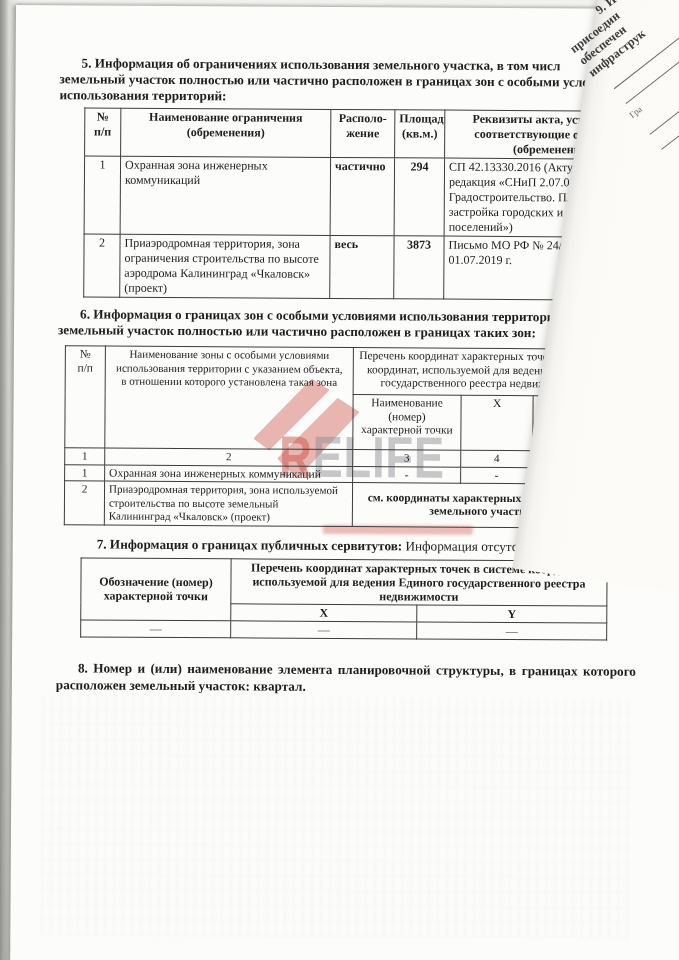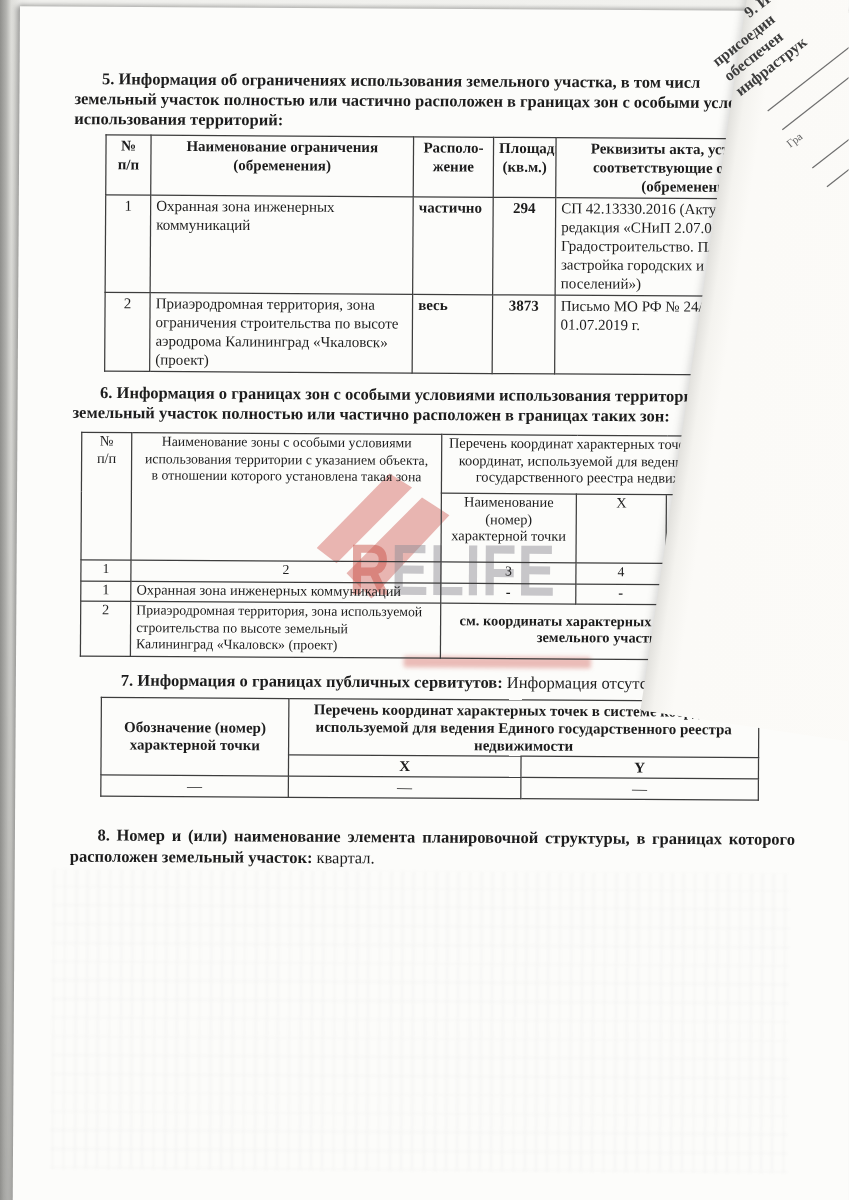--- a/index.html
+++ b/index.html
@@ -26,21 +26,21 @@
   .t6{margin:7px 0 0 7px; width:544px;}
   .t6 td{font-size:11.5px; line-height:13.5px;}
   .t6 .small{font-size:11px;}
   .t7{margin:5px 0 0 24px; width:526px;}
   .t7 td{font-size:12px; line-height:14px;}
   .s6h{margin-top:9px;}
   .s7h{margin:11px 0 0 40px; font-size:13.2px; line-height:16px;}
   .s7h .nb{font-weight:normal;}
   .s8{margin-top:22px; font-size:13.2px; line-height:17px; text-align:justify;}
   .s8 .ind{text-indent:22px;}
-  .s8 .nb{font-weight:normal;}
+  .s8 .nb{font-weight:bold;}
   
   .wm{position:absolute; left:240px; top:370px; width:230px; height:170px; z-index:1; pointer-events:none;}
   .wm-brand{
     position:absolute; left:26px; top:50px; font-family:"Liberation Sans",sans-serif;
     font-weight:900; font-size:58px; letter-spacing:1px; line-height:60px;
     transform:scaleX(.78); transform-origin:left center; color:rgba(146,144,152,.5); white-space:nowrap;
   }
   .wm-brand .r{color:rgba(201,84,74,.5);}
   .wm-tag{position:absolute; left:70px; top:148px; width:150px; height:9px;
     background:rgba(198,62,52,.34); filter:blur(1.6px); border-radius:2px;}

